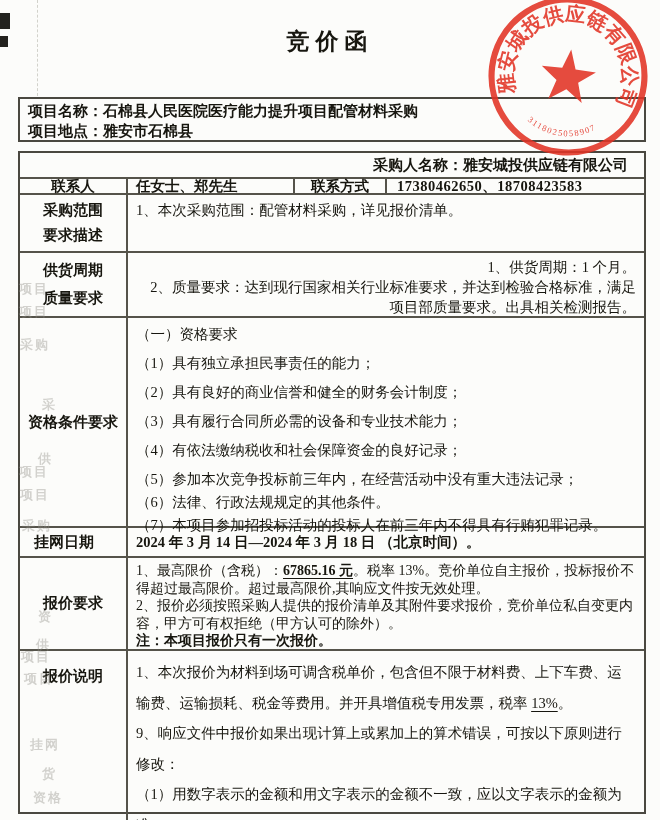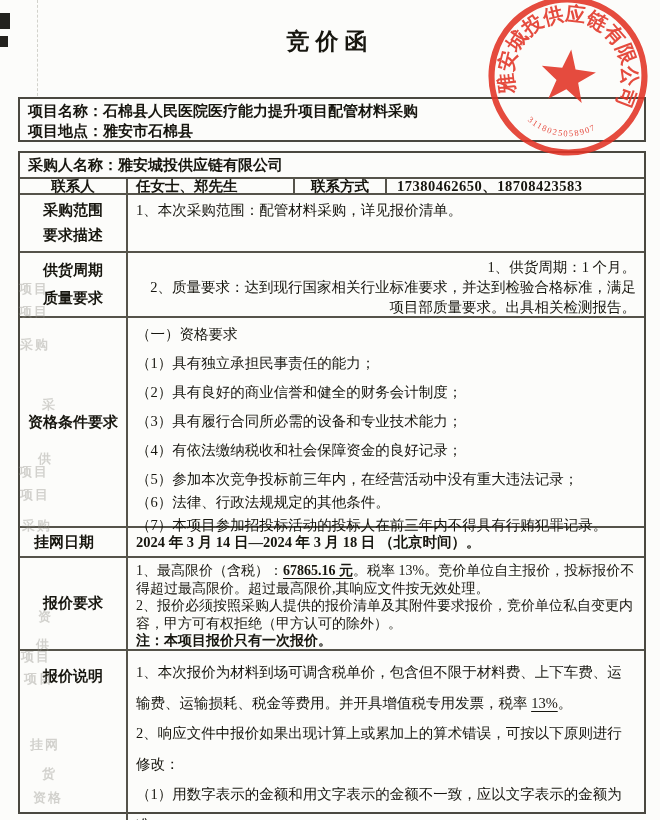--- a/index.html
+++ b/index.html
@@ -32,21 +32,21 @@
   .box1{top:97px;height:45px;padding:2px 8px;font-size:15px;line-height:20px;font-weight:bold;}
   .box2{top:151px;height:663px;display:flex;flex-direction:column;}
   .row{display:flex;border-bottom:2px solid #55534a;box-sizing:border-box;flex:0 0 auto;}
   .row:last-child{border-bottom:none;flex:1 1 auto;}
   .lbl{
     flex:0 0 108px;border-right:2px solid #55534a;box-sizing:border-box;
     display:flex;flex-direction:column;justify-content:center;align-items:center;
     font-weight:bold;font-size:15px;
   }
   .cnt{flex:1 1 auto;padding:3px 8px;font-size:14.5px;box-sizing:border-box;}
-  .full{flex:1 1 auto;display:flex;align-items:center;padding:0 8px;font-weight:bold;font-size:15px;}
+  .full{flex:1 1 auto;display:flex;align-items:center;padding:0 16px;font-weight:bold;font-size:15px;justify-content:flex-end;}
   .r-purchaser{height:26px;}
   .r-contact{height:16px;}
   .r-contact .c{display:flex;align-items:center;box-sizing:border-box;padding:0 8px;font-size:14.5px;}
   .r-contact .c1{flex:0 0 108px;justify-content:center;font-weight:bold;border-right:2px solid #55534a;}
   .r-contact .c2{flex:0 0 167px;border-right:2px solid #55534a;font-weight:bold;}
   .r-contact .c3{flex:0 0 92px;justify-content:center;font-weight:bold;border-right:2px solid #55534a;}
   .r-contact .c4{flex:1 1 auto;font-weight:bold;letter-spacing:.5px;padding-left:10px;}
   .r-scope{height:58px;}
   .r-scope .lbl{justify-content:space-evenly;}
   .r-scope .cnt{padding-top:6px;}
@@ -157,21 +157,21 @@
         <p><span>1、最高限价（含税）：</span><span class="u b">67865.16 元</span><span>。税率 13%。竞价单位自主报价，投标报价不得超过最高限价。超过最高限价,其响应文件按无效处理。</span></p>
         <p>2、报价必须按照采购人提供的报价清单及其附件要求报价，竞价单位私自变更内容，甲方可有权拒绝（甲方认可的除外）。</p>
         <p class="b">注：本项目报价只有一次报价。</p>
       </div>
     </div>
 
     <div class="row r-desc">
       <div class="lbl">报价说明</div>
       <div class="cnt">
         <p><span>1、本次报价为材料到场可调含税单价，包含但不限于材料费、上下车费、运输费、运输损耗、税金等费用。并开具增值税专用发票，税率 </span><span class="u">13%</span><span>。</span></p>
-        <p>2、响应文件中报价如果出现计算上或累加上的算术错误，可按以下原则进行修改：</p>
+        <p>9、响应文件中报价如果出现计算上或累加上的算术错误，可按以下原则进行修改：</p>
         <p>（1）用数字表示的金额和用文字表示的金额不一致，应以文字表示的金额为准。</p>
 
       </div>
     </div>
 
   </div>
 <span class="ghost" style="left: 19px; top: 280px;">项目</span>
     <span class="ghost" style="left: 19px; top: 303px;">项目</span>
     <span class="ghost" style="left: 20px; top: 336px;">采购</span>
     <span class="ghost" style="left: 42px; top: 396px;">采</span>

